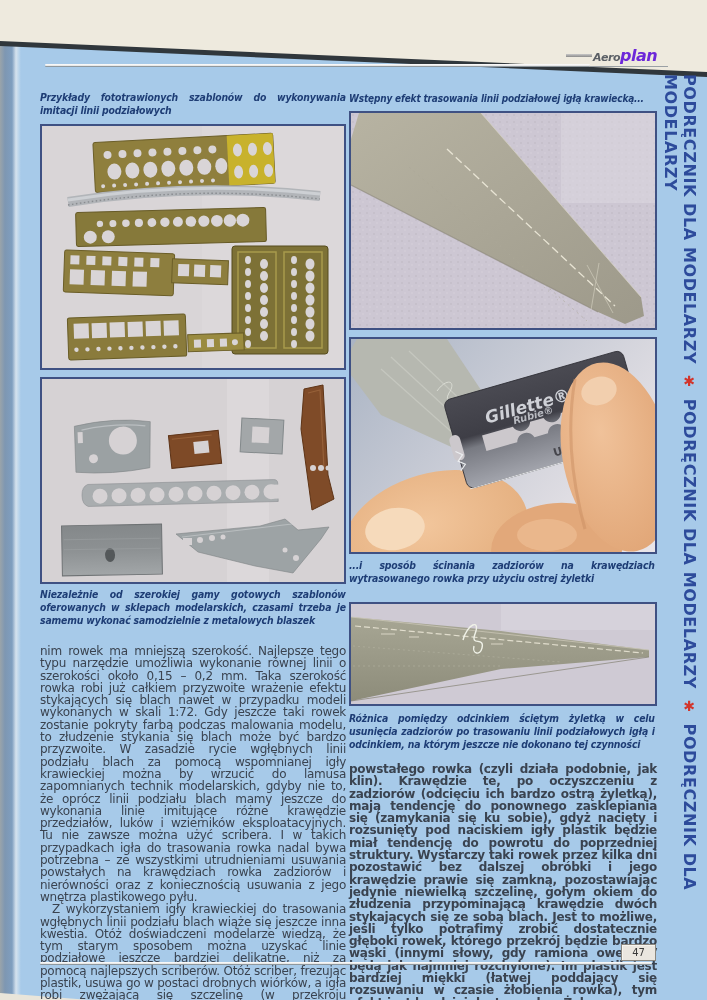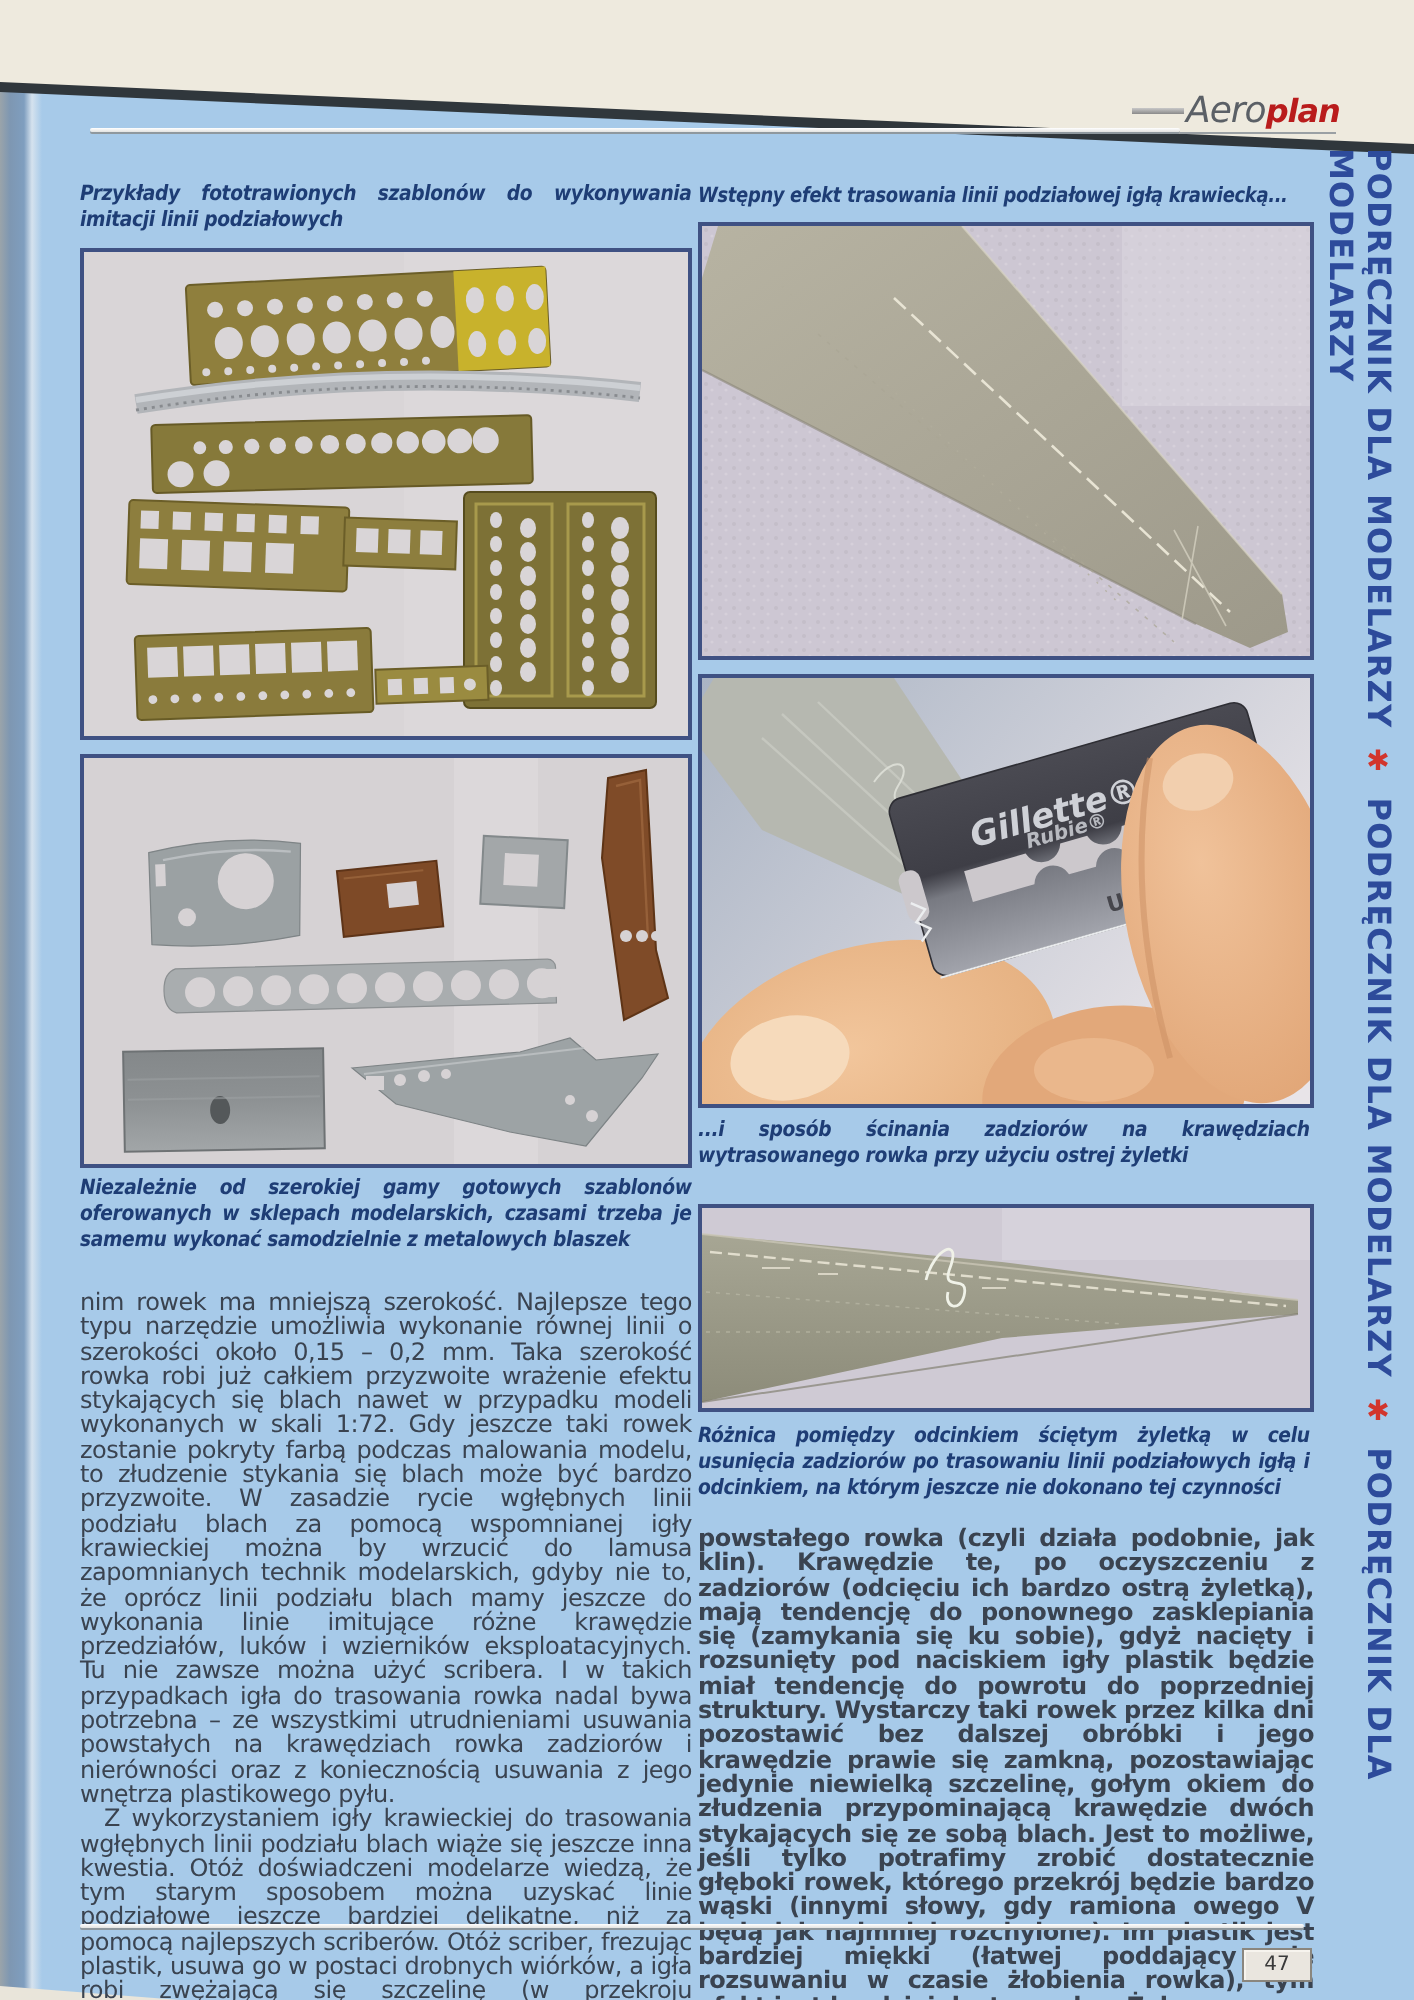--- a/index.html
+++ b/index.html
@@ -17,43 +17,43 @@
                 clip-path:polygon(0 3px,90px 10px,0 10px);}
   
   .rule{position:absolute;height:2px;background:linear-gradient(#ffffff,#e2e2e0);
         box-shadow:0 1px 0 #8f989e;border-radius:1px;}
   #header-rule{left:45px;top:64px;width:545px;}
   #footer-rule{left:40px;top:962px;width:612px;}
   
   #logo{position:absolute;left:566px;top:47px;white-space:nowrap;font-style:italic;line-height:18px;}
   #logo .dash{display:inline-block;width:26px;height:3px;background:linear-gradient(#c8c8c8,#8a8a8a);
               vertical-align:4px;margin-right:1px;}
-  #logo .aero{font-weight:normal;font-size:18px;color:#5b6066;letter-spacing:-0.5px;}
-  #logo .plan{font-weight:bold;font-size:16px;color:#b91c1c;letter-spacing:-0.5px;}
+  #logo .aero{font-weight:bold;font-size:11px;color:#5b6066;letter-spacing:-0.5px;}
+  #logo .plan{font-weight:bold;font-size:16px;color:#6d28d9;letter-spacing:-0.5px;}
   #logo .under{position:absolute;left:24px;top:19px;width:78px;height:1px;background:#9aa0a4;}
   
   #sidebar{position:absolute;left:659px;top:74px;height:894px;width:40px;
            writing-mode:vertical-rl;font-weight:bold;font-size:16px;letter-spacing:0.6px;
            color:#2d4b9b;overflow:hidden;}
   #sidebar .star{color:#d2352c;font-size:14px;margin:9px 0;}
   
   .cap{position:absolute;font-weight:bold;font-style:italic;font-size:10.5px;line-height:13.2px;
        color:#1e3d75;letter-spacing:-0.2px;text-align:justify;width:344px;
        transform:scaleX(0.889);transform-origin:0 0;}
   .cap--one{white-space:nowrap;width:370px;transform:scaleX(0.855);}
   
   .body{position:absolute;font-size:12px;line-height:12.3px;letter-spacing:-0.25px;
         color:#3a4350;text-align:justify;}
   .body p{margin:0;}
   .body p + p{text-indent:12px;}
   
   .fig{position:absolute;border:2px solid #3f5183;background:#d9d5d7;box-sizing:border-box;}
   .fig svg{display:block;}
   
-  #pagenum{position:absolute;left:621px;top:974px;width:35px;height:17px;background:#eae6df;
+  #pagenum{position:absolute;left:621px;top:944px;width:35px;height:17px;background:#eae6df;
            border:1px solid #8a867e;box-shadow:inset 1px 1px 0 #f7f4ee;box-sizing:border-box;
            font-size:10px;color:#3a3a3a;text-align:center;line-height:15px;}
 </style>
 </head>
 <body>
 
 <div id="scan">
   <div class="spine"></div>
   <div class="cream-top"></div>
   <div class="page-edge"></div>

